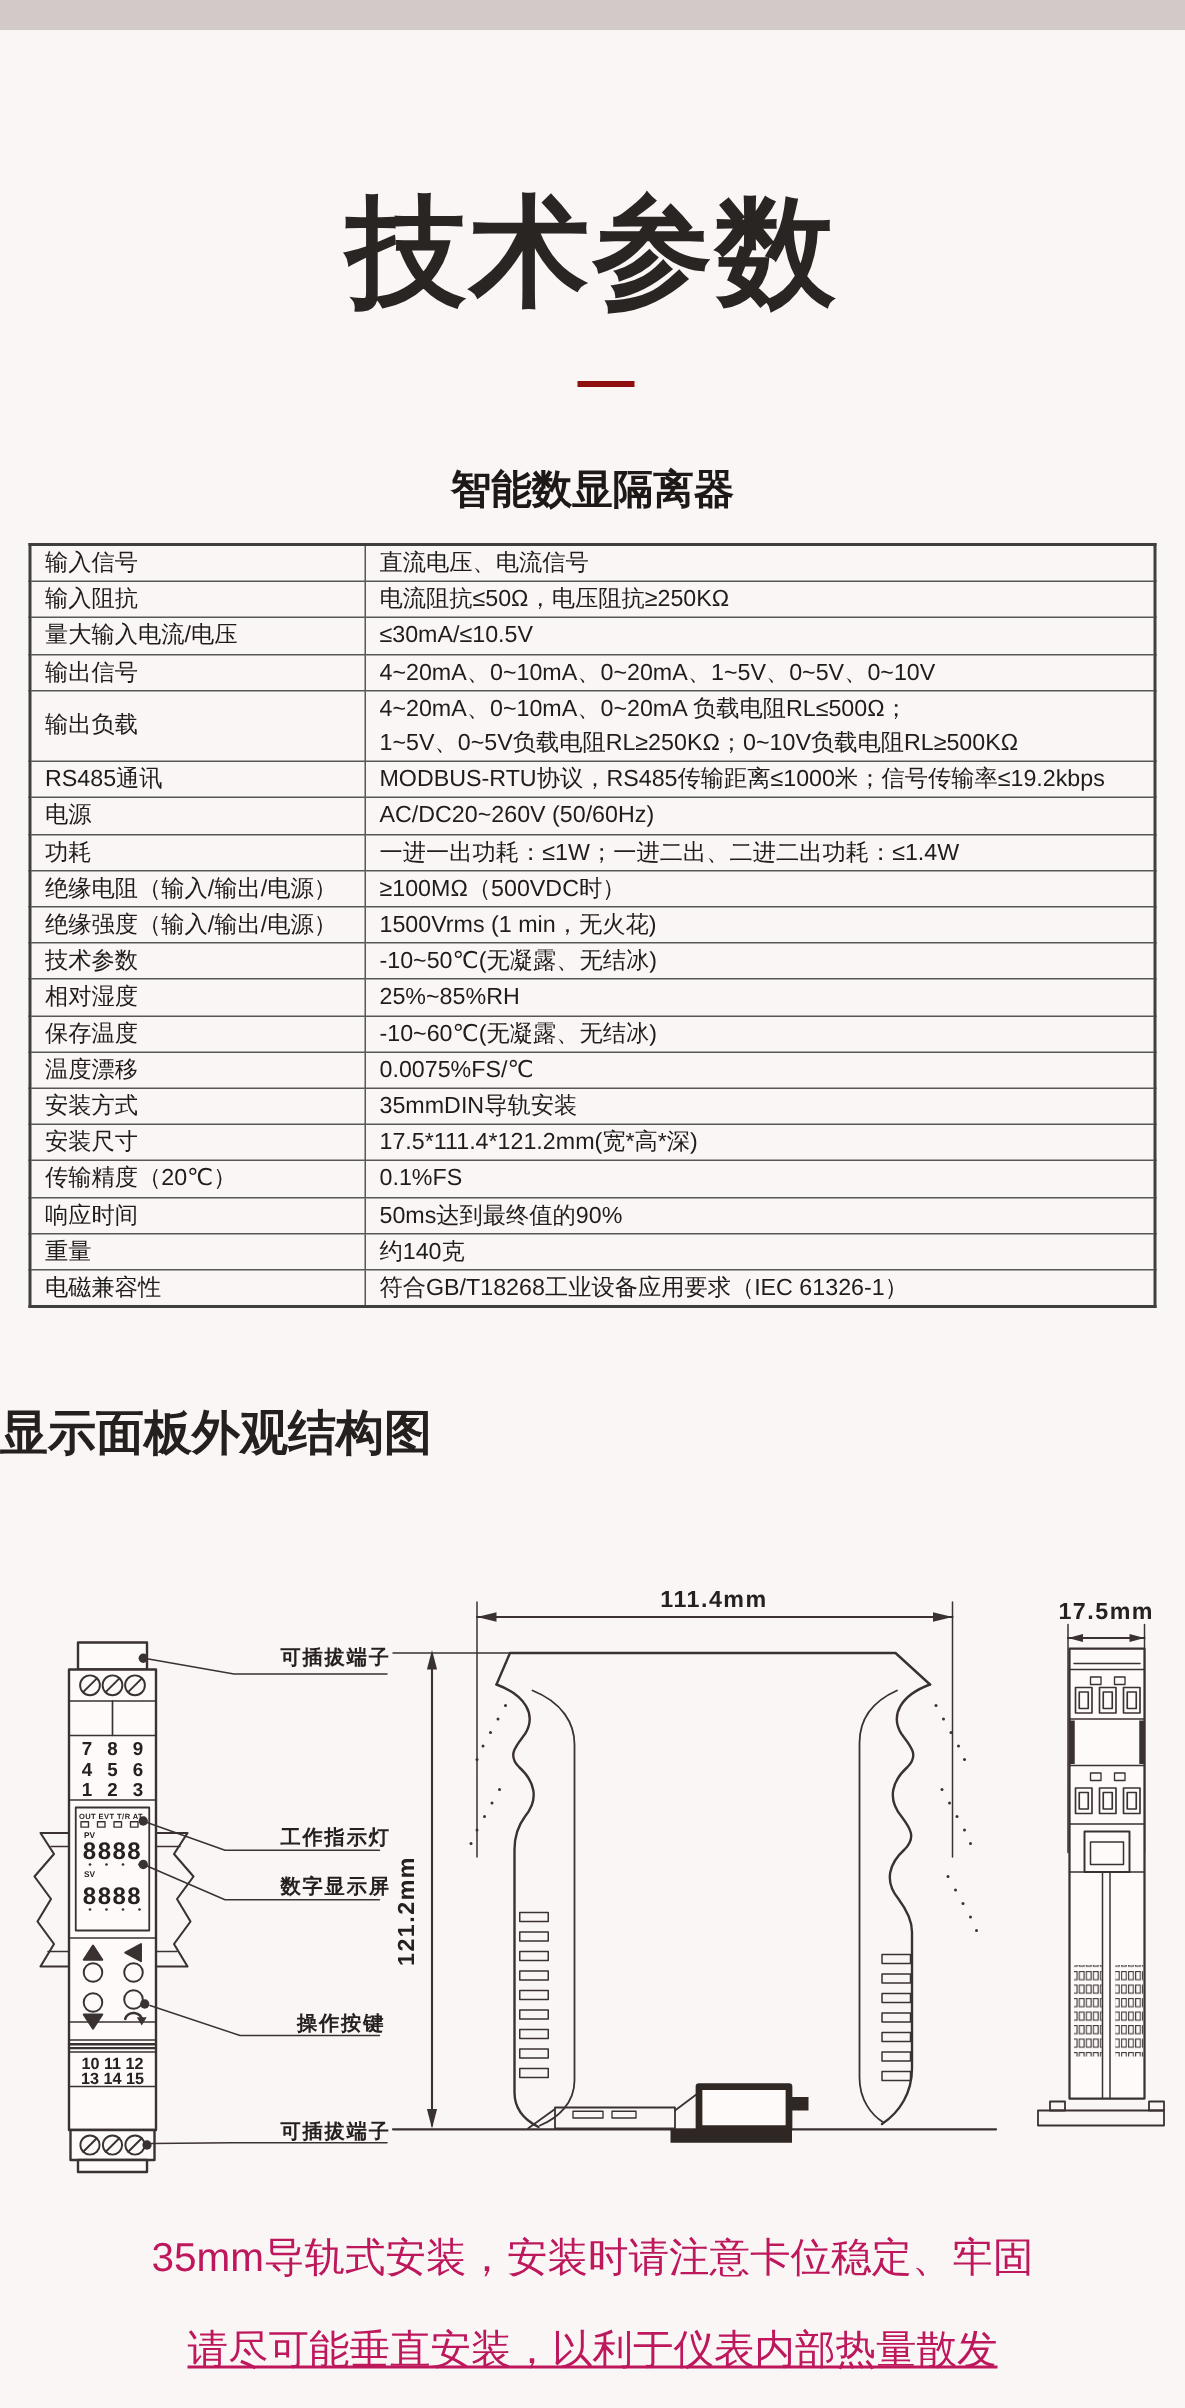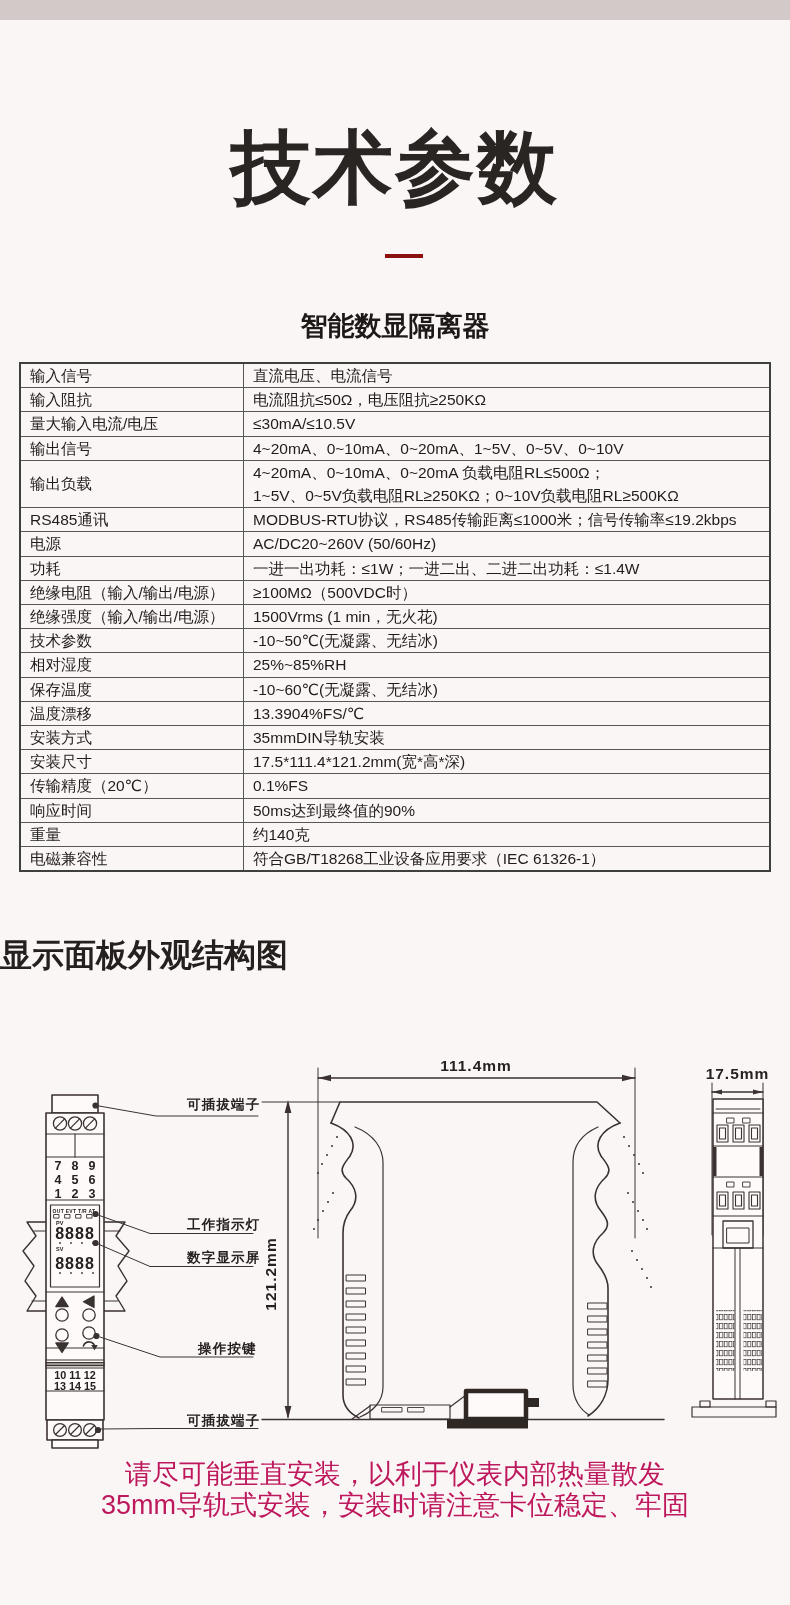--- a/index.html
+++ b/index.html
@@ -14,21 +14,21 @@
   table.spec{position:absolute;left:19px;top:362px;width:752px;border-collapse:collapse;
              border:2px solid #3f3f3f;table-layout:fixed;}
   table.spec td{border:1px solid #575757;font-size:15.5px;color:#1f1d1b;
                 padding:0 0 0 9px;line-height:23.2px;height:23.2px;vertical-align:middle;
                 white-space:nowrap;overflow:hidden;}
   table.spec td.c1{width:213px;}
   table.spec td.dbl{height:46.4px;}
   table.spec td.dbl div{line-height:23.2px;height:23.2px;}
   .sec-title{left:0;top:934px;width:790px;text-align:left;font-size:32px;font-weight:800;color:#23201e;}
   .footer{left:0;width:790px;text-align:center;font-size:27px;font-weight:500;color:#be185d;}
-  .f1{top:1487px;} .f2{top:1456px;}
+  .f1{top:1487px;} .f2{top:1548px;text-decoration:underline;}
   svg text{fill:#26211f;font-family:"Liberation Sans","DejaVu Sans",sans-serif;}
 </style>
 </head>
 <body>
 
 <div class="abs topbar"></div>
 <div class="abs title">技术参数</div>
 <div class="abs dash"></div>
 <div class="abs subtitle">智能数显隔离器</div>
 
@@ -84,21 +84,21 @@
   <tr>
         <td class="c1">相对湿度</td>
         <td>25%~85%RH</td>
       </tr>
   <tr>
         <td class="c1">保存温度</td>
         <td>-10~60℃(无凝露、无结冰)</td>
       </tr>
   <tr>
         <td class="c1">温度漂移</td>
-        <td>13.3904%FS/℃</td>
+        <td>0.0075%FS/℃</td>
       </tr>
   <tr>
         <td class="c1">安装方式</td>
         <td>35mmDIN导轨安装</td>
       </tr>
   <tr>
         <td class="c1">安装尺寸</td>
         <td>17.5*111.4*121.2mm(宽*高*深)</td>
       </tr>
   <tr>

